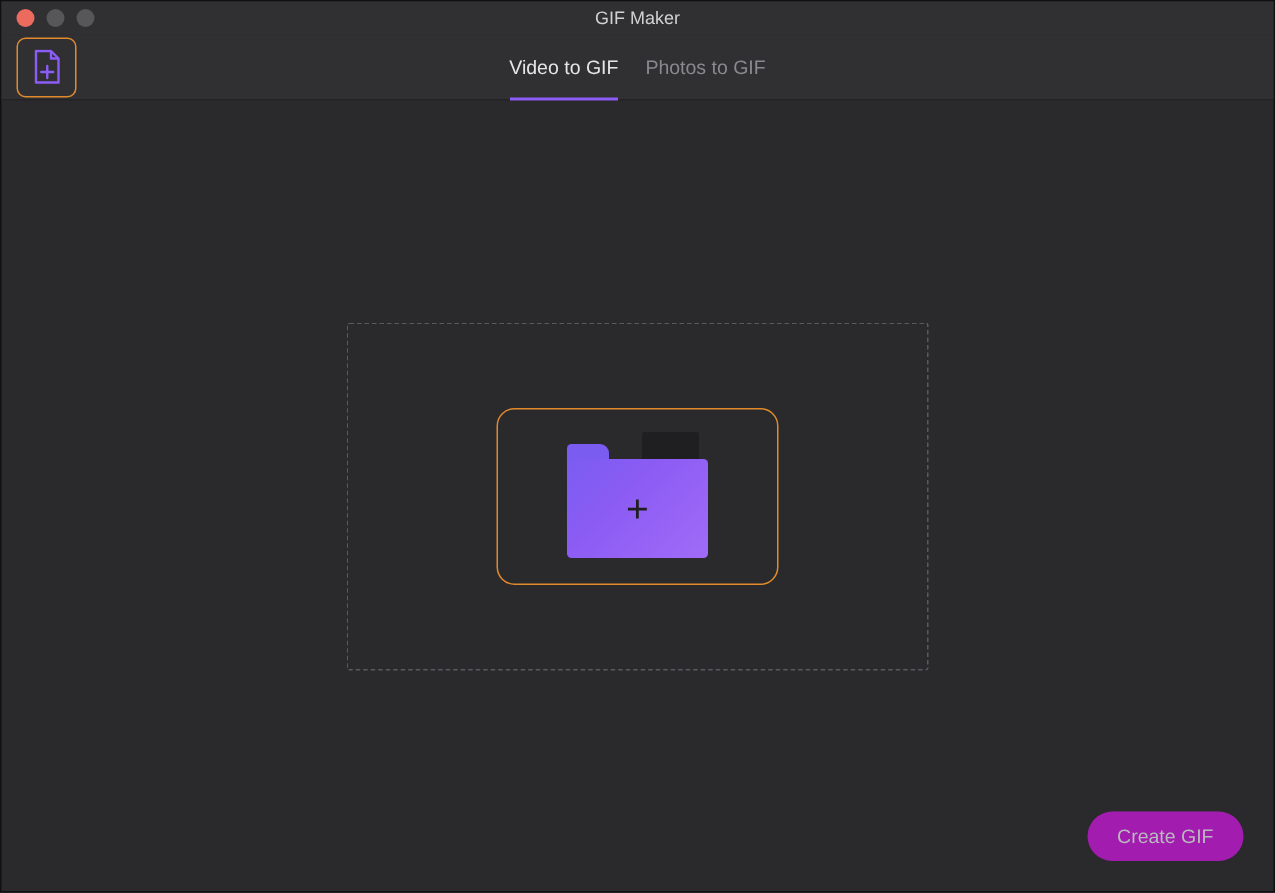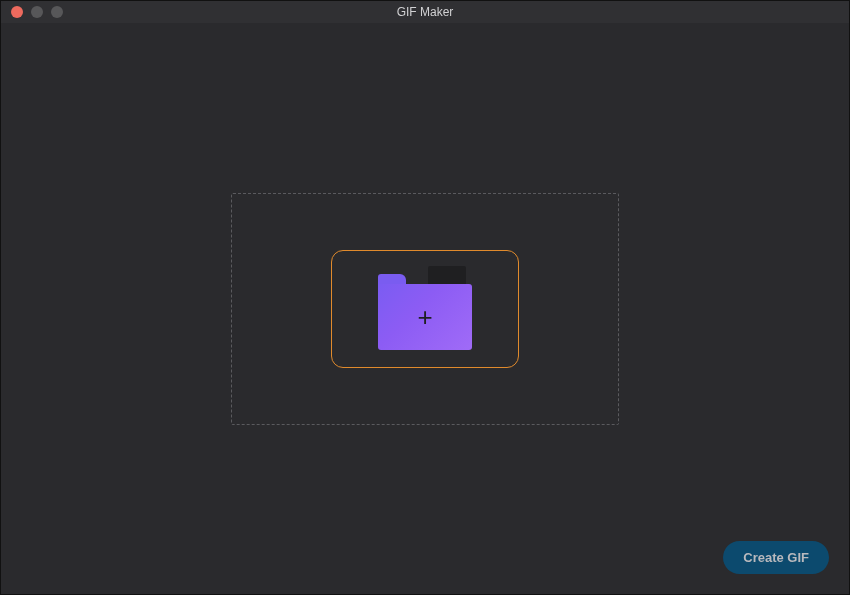--- a/index.html
+++ b/index.html
@@ -161,43 +161,61 @@
     line-height: 1;
   }
   .hint {
     font-size: 14px;
     color: #8a8a8e;
   }
   .create-btn {
     position: absolute;
     right: 20px;
     bottom: 20px;
-    background: #0c4a6e;
+    background: #a21caf;
     color: #b9b9bd;
     font-size: 13px;
-    font-weight: 700;
+    font-weight: 400;
     padding: 9px 20px;
     border-radius: 18px;
     border: none;
     cursor: pointer;
   }
 </style>
 </head>
 <body>
 
 <div class="window">
   <div class="titlebar">
     <div class="traffic-lights">
       <div class="tl close"></div>
       <div class="tl min"></div>
       <div class="tl max"></div>
     </div>
     <div class="title">GIF Maker</div>
   </div>
 
+  <div class="toolbar">
+    <div class="doc-btn">
+      <svg width="20" height="24" viewBox="0 0 20 24" fill="none">
+        <path d="M3 1 H13 L18 6 V22 H3 Z" stroke="#8b5cf6" stroke-width="1.6" fill="none" stroke-linejoin="round"></path>
+        <path d="M13 1 V6 H18" stroke="#8b5cf6" stroke-width="1.6" fill="none" stroke-linejoin="round"></path>
+        <line x1="10.5" y1="11" x2="10.5" y2="19" stroke="#8b5cf6" stroke-width="1.6" stroke-linecap="round"></line>
+        <line x1="6.5" y1="15" x2="14.5" y2="15" stroke="#8b5cf6" stroke-width="1.6" stroke-linecap="round"></line>
+      </svg>
+    </div>
+    <div class="tabs">
+      <div class="tab active">
+        <span>Video to GIF</span>
+      </div>
+      <div class="tab">
+        <span>Photos to GIF</span>
+      </div>
+    </div>
+  </div>
 
   <div class="main">
     <div class="dropzone">
       <div class="add-box">
         <div class="folder-wrap">
           <div class="dark-tab"></div>
           <div class="folder-tab"></div>
           <div class="folder-body">
             <span class="plus">+</span>
           </div>

